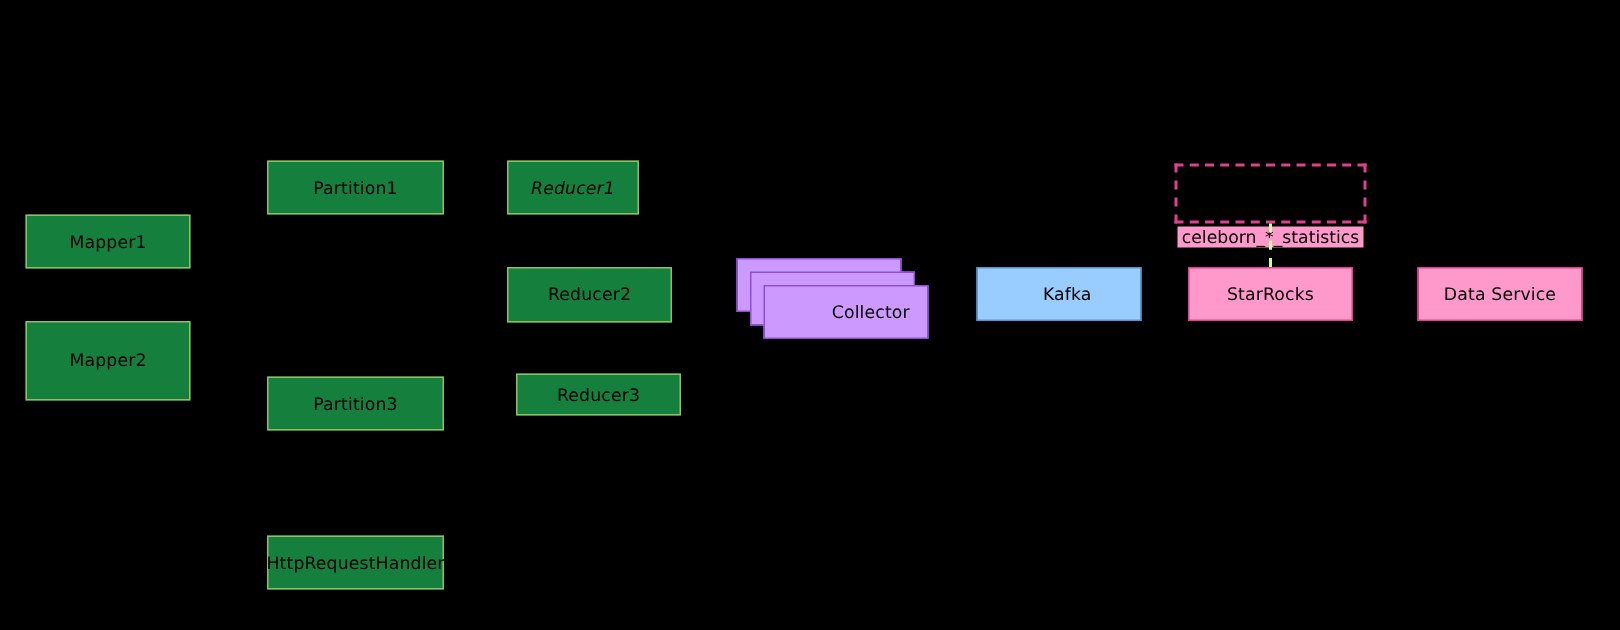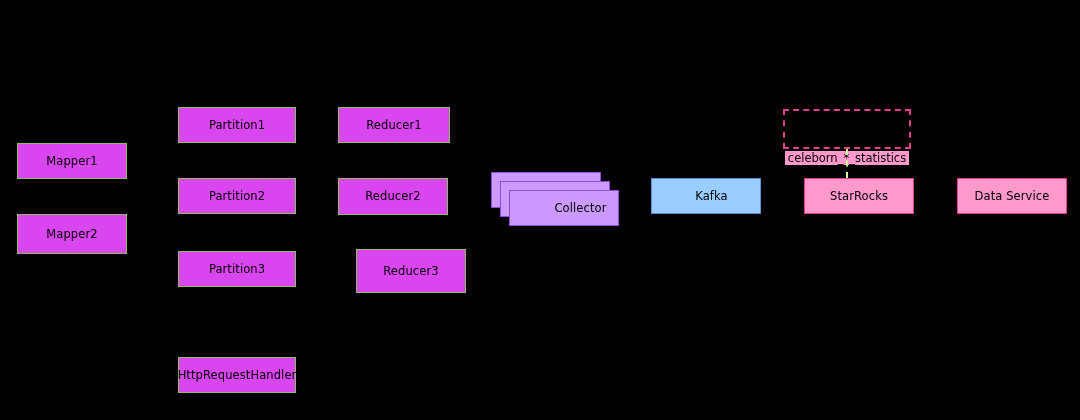--- a/index.html
+++ b/index.html
@@ -22,36 +22,35 @@
     align-items: center;
     justify-content: center;
     font-size: 11.5px;
     color: #000000;
     letter-spacing: 0.1px;
     text-align: center;
     line-height: 1.1;
     white-space: nowrap;
   }
   .green {
-    background: #d946ef;
+    background: #15803d;
     border: 1px solid #8fbf5f;
     align-items: center;
   }
   .blue {
     background: #99ccff;
     border: 1px solid #5b93d6;
   }
   .purple {
     background: #cc99ff;
     border: 1px solid #8d4fd6;
   }
   .pink {
     background: #ff99cc;
     border: 1px solid #e0408f;
-    margin-left: 12px;
   }
   
   .stack-layer {
     position: absolute;
     box-sizing: border-box;
     background: #cc99ff;
     border: 1px solid #8d4fd6;
   }
   
   .stats-table {
@@ -94,41 +93,38 @@
   }
 </style>
 </head>
 <body>
 
 <div id="canvas">
 
   <div class="node green" style="left:17px; top:143px; width:110px; height:36px;">
     <span>Mapper1</span>
   </div>
-  <div class="node green" style="left:17px; top:214px; width:110px; height:40px;">
+  <div class="node green" style="left:17px; top:214px; width:110px; height:53px;">
     <span>Mapper2</span>
   </div>
 
   <div class="node green" style="left:178px; top:107px; width:118px; height:36px;">
     <span>Partition1</span>
   </div>
-  <div class="node green" style="left:178px; top:178px; width:118px; height:36px;">
-    <span>Partition2</span>
-  </div>
   <div class="node green" style="left:178px; top:251px; width:118px; height:36px;">
     <span>Partition3</span>
   </div>
 
-  <div class="node green" style="left:338px; top:107px; width:112px; height:36px;">
+  <div class="node green" style="left:338px; top:107px; width:88px; height:36px;font-style:italic;">
     <span>Reducer1</span>
   </div>
   <div class="node green" style="left:338px; top:178px; width:110px; height:37px;">
     <span>Reducer2</span>
   </div>
-  <div class="node green" style="left:356px; top:249px; width:110px; height:44px;">
+  <div class="node green" style="left:344px; top:249px; width:110px; height:28px;">
     <span>Reducer3</span>
   </div>
 
   <div class="node green" style="left:178px; top:357px; width:118px; height:36px;">
     <span>HttpRequestHandler</span>
   </div>
 
   <div class="stack-layer" style="left:491px; top:172px; width:110px; height:36px;"></div>
   <div class="stack-layer" style="left:500px; top:181px; width:110px; height:36px;"></div>
   <div class="node purple" style="left:509px; top:190px; width:110px; height:36px;padding-left:33px;">

